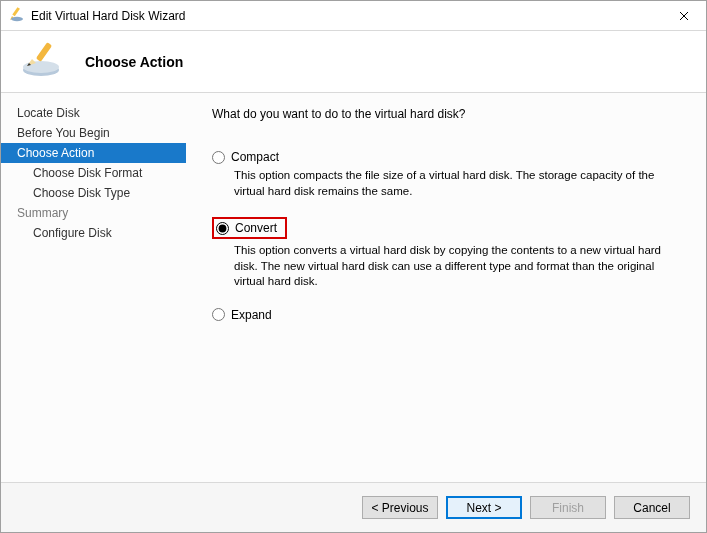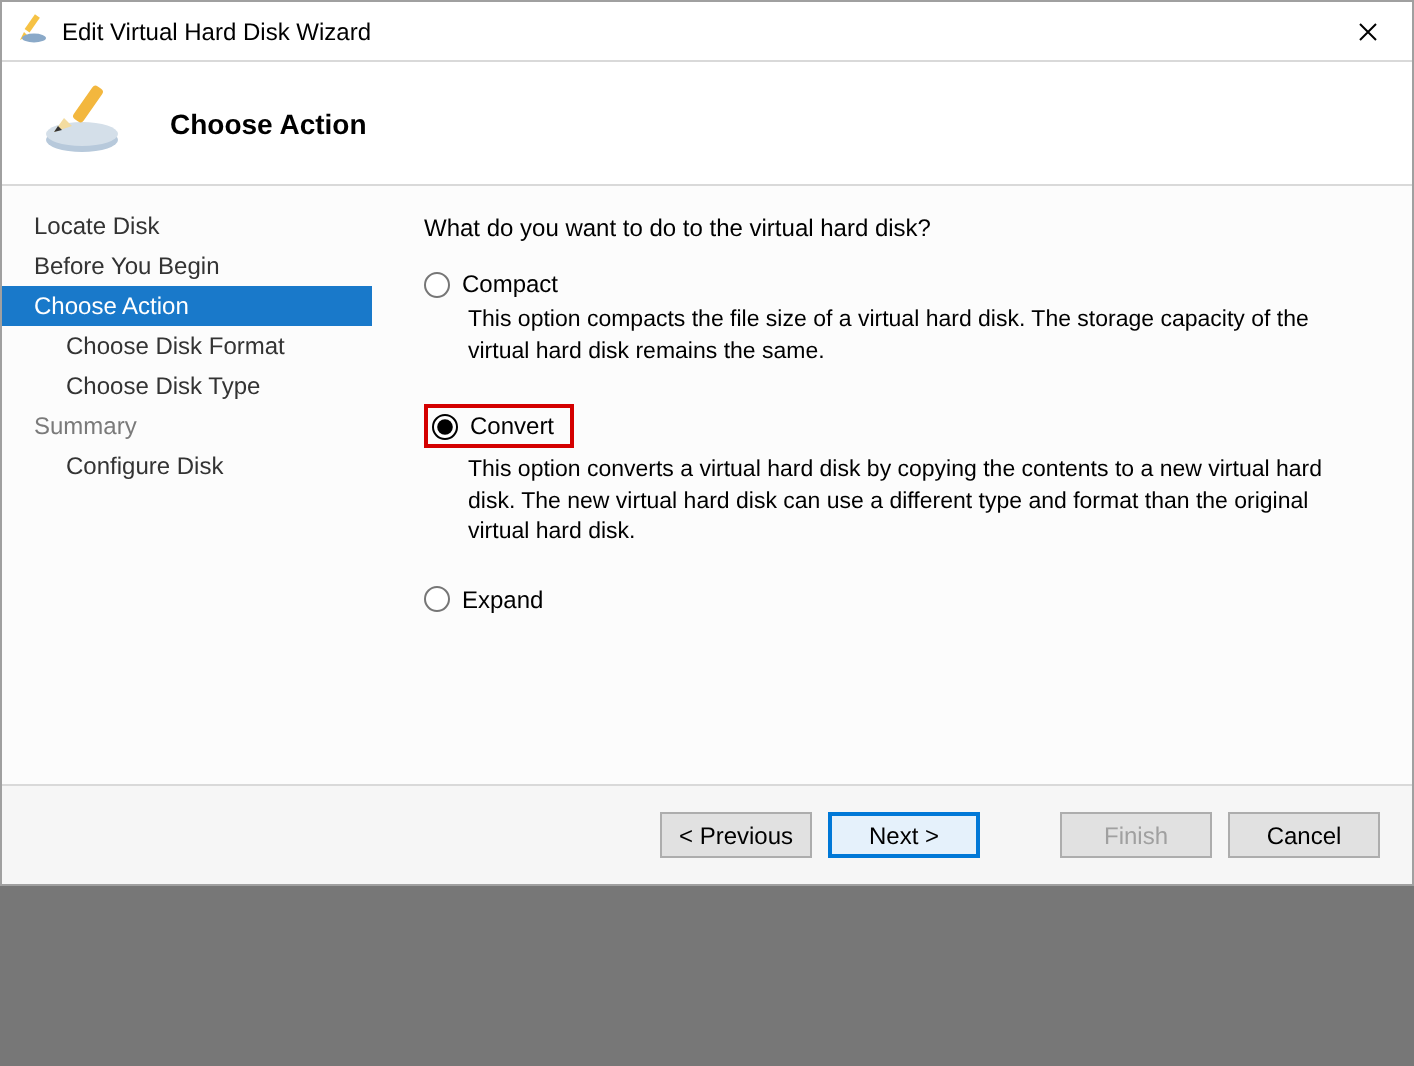--- a/index.html
+++ b/index.html
@@ -5,21 +5,21 @@
   * { box-sizing: border-box; }
   body {
     margin: 0;
     background: #777;
     font-family: "Segoe UI", Tahoma, sans-serif;
     font-size: 12px;
     color: #000;
   }
   .window {
     width: 707px;
-    height: 443px;
+    height: 533px;
     background: #22c55e;
     border: 1px solid #a0a0a0;
     display: flex;
     flex-direction: column;
   }
   .titlebar {
     height: 30px;
     background: #fff;
     border-bottom: 1px solid #d9d9d9;
     display: flex;
@@ -72,21 +72,21 @@
   .side-item.selected {
     background: #1979ca;
     color: #fff;
   }
   .side-item.disabled { color: #7a7a7a; }
   .content {
     flex: 1;
     padding: 14px 20px 10px 26px;
     font-size: 12px;
   }
-  .question { margin-bottom: 14px; }
+  .question { margin-bottom: 29px; }
   .option {
     margin-bottom: 4px;
     display: flex;
     align-items: center;
   }
   .option input[type=radio] {
     margin: 0 6px 0 0;
     width: 13px; height: 13px;
     accent-color: #000;
   }
@@ -121,21 +121,21 @@
     background: #e1e1e1;
     border: 1px solid #adadad;
     font-size: 12px;
     font-family: inherit;
     cursor: default;
   }
   .btn.default {
     border: 2px solid #0078d7;
     background: #e5f1fb;
   }
-  .btn:disabled { color: #a0a0a0; background: #e1e1e1; margin-left: 32px; }
+  .btn:disabled { color: #a0a0a0; background: #e1e1e1; }
 </style>
 </head>
 <body>
 
 <div class="window">
 
   <div class="titlebar">
     <span class="icon">
       <svg width="16" height="16" viewBox="0 0 16 16">
         <rect x="6" y="1" width="3" height="9" fill="#f6c244" transform="rotate(35 7 5)"></rect>

